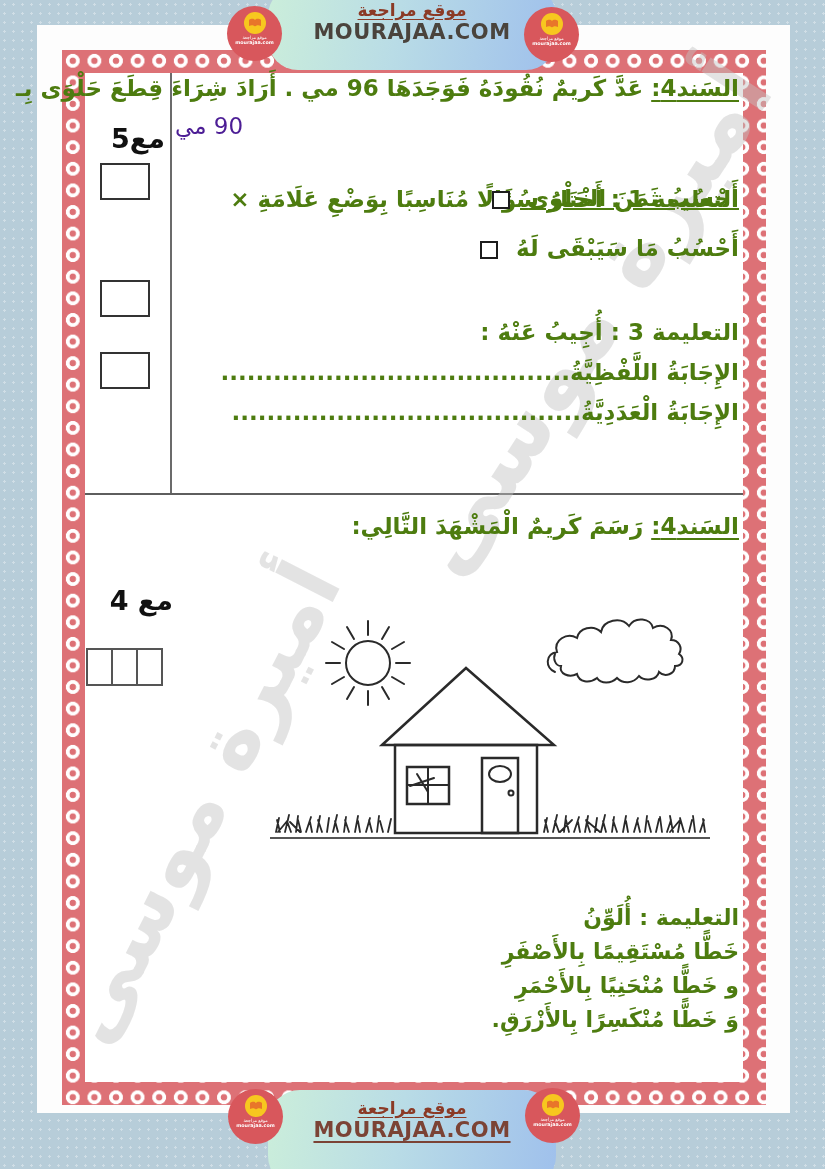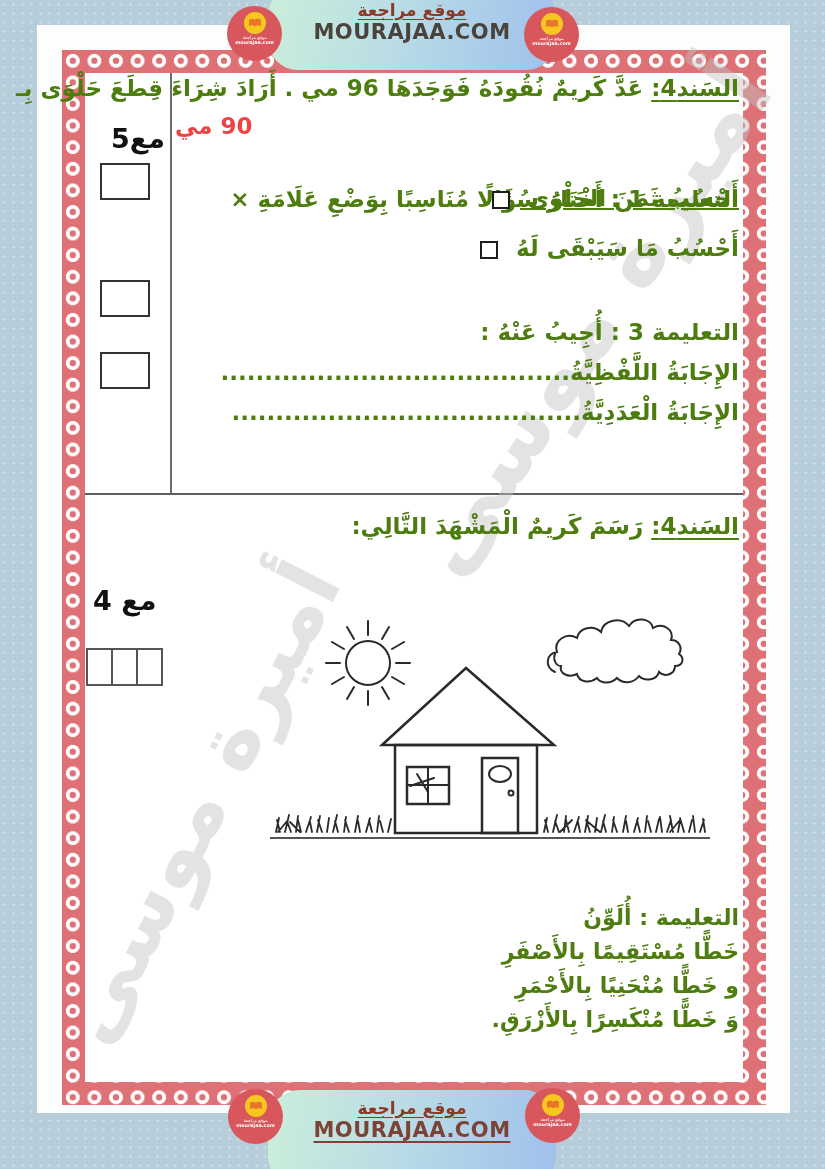--- a/index.html
+++ b/index.html
@@ -24,21 +24,21 @@
   .h-div{position:absolute;left:0;top:420px;width:658px;height:2px;background:#5e5e5e;}
   
   .rline{position:absolute;right:4px;direction:rtl;text-align:right;white-space:nowrap;
          font-weight:bold;font-size:23px;color:#4d7c0f;z-index:2;}
   .u{text-decoration:underline;text-underline-offset:4px;text-decoration-thickness:2px;}
   .score{position:absolute;direction:rtl;font-weight:bold;font-size:27px;color:#111;z-index:2;}
   .sbox{position:absolute;width:46px;height:33px;border:2px solid #333;background:#fff;z-index:2;}
   .cbx{display:inline-block;width:14px;height:14px;border:2px solid #1d1d1d;background:#fff;
        vertical-align:middle;margin-right:10px;}
   .dots{letter-spacing:1.5px;}
-  .line2{position:absolute;left:90px;top:40px;direction:rtl;font-weight:bold;font-size:23px;color:#ef4444;z-index:2;}
+  .line2{position:absolute;left:90px;top:40px;direction:rtl;font-weight:normal;font-size:23px;color:#4c1d95;z-index:2;}
   .boxrow{position:absolute;left:3px;top:575px;display:flex;z-index:2;}
   .boxrow span{width:23px;height:34px;border:2px solid #555;background:#fff;margin-left:-2px;}
   
   .wm{position:absolute;direction:rtl;color:#c3c3c3;opacity:.45;font-size:95px;font-weight:bold;
       white-space:nowrap;pointer-events:none;z-index:1;}
   .wm1{left:210px;top:190px;transform:rotate(-57deg);}
   .wm2{left:-150px;top:680px;transform:rotate(-63deg);font-size:85px;}
   
   .scene{position:absolute;left:185px;top:537px;z-index:2;}
   
@@ -107,21 +107,21 @@
       </div>
       <div class="rline" style="top:326px;">
         <span>الإِجَابَةُ الْعَدَدِيَّةُ</span><span class="dots">........................................</span>
       </div>
 
       <div class="rline" style="top:440px;">
         <span class="u">السَند4:</span>
         <span>رَسَمَ كَريمٌ الْمَشْهَدَ التَّالِي:</span>
       </div>
 
-      <div class="score" style="left:8px;top:512px;width:80px;text-align:left;">مع 4</div>
+      <div class="score" style="left:8px;top:512px;width:80px;text-align:right;">مع 4</div>
       <div class="boxrow">
         <span></span>
         <span></span>
         <span></span>
       </div>
 
       <svg class="scene" width="440" height="240" viewBox="0 0 440 240">
         <g stroke="#2a2a2a" fill="none" stroke-linecap="round">
 
           <g stroke-width="2">

